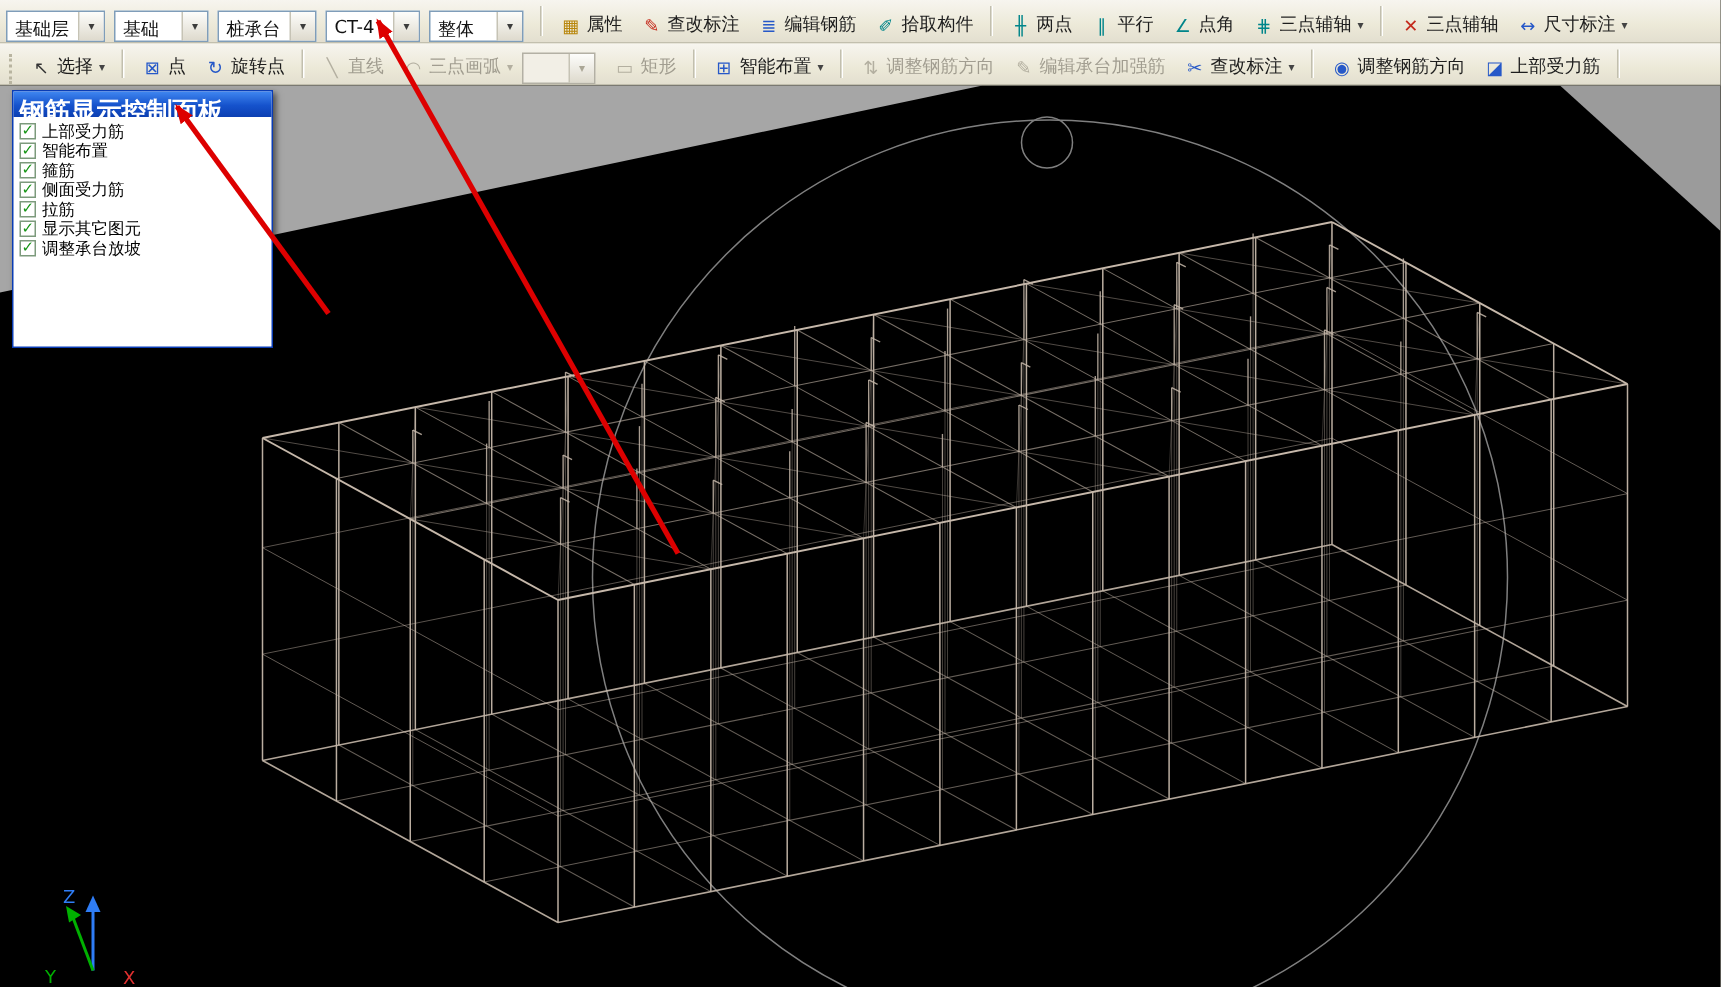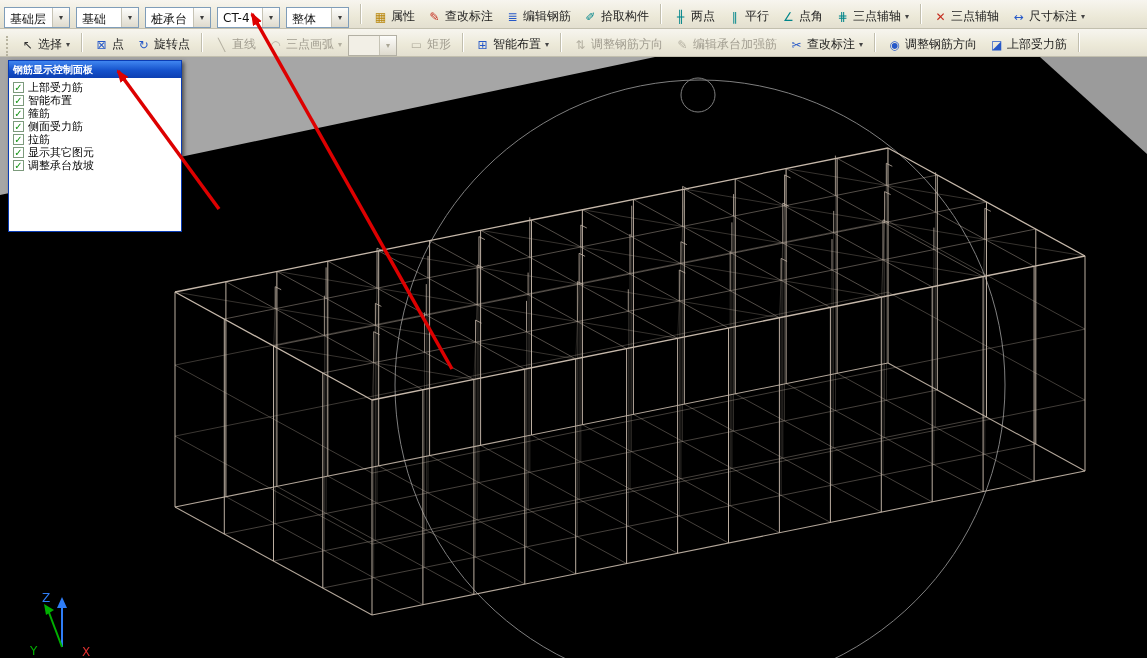--- a/index.html
+++ b/index.html
@@ -26,21 +26,21 @@
   .combo.small .combo-val { min-width:30px; }
   .combo.disabled { background:#f2efe6; border-color:#b3b0a4; }
   .combo.disabled .combo-btn { color:#aaa696; }
 
   
   .canvas { position:relative; width:1147px; height:601px; background:#000; }
   #scene { position:absolute; left:0; top:0; }
 
   
   .panel { position:absolute; left:8px; top:3px; width:174px; height:172px; background:#fff; border:1px solid #0a3cb4; box-shadow:2px 2px 4px rgba(0,0,0,.55); }
-  .panel-title { height:17px; background:linear-gradient(180deg,#3f86f0,#1552cc 55%,#0c3fb2); color:#fff; font-size:10px; font-weight:bold; padding:2px 0 0 4px; letter-spacing:0; cursor:default; }
+  .panel-title { height:17px; background:linear-gradient(180deg,#3f86f0,#1552cc 55%,#0c3fb2); color:#fff; font-size:17px; font-weight:bold; padding:2px 0 0 4px; letter-spacing:0; cursor:default; }
   .panel-body { padding:3px 2px; }
   .chk-row { display:flex; align-items:center; gap:4px; height:13px; padding-left:2px; font-size:11px; color:#000; }
   .chk { width:11px; height:11px; border:1px solid #7c9a7c; background:#fff; color:#149414; font-size:10px; line-height:9px; font-weight:bold; text-align:center; }
 
   
   #overlay { position:absolute; left:0; top:0; z-index:60; pointer-events:none; }
 </style>
 </head>
 <body>
 

